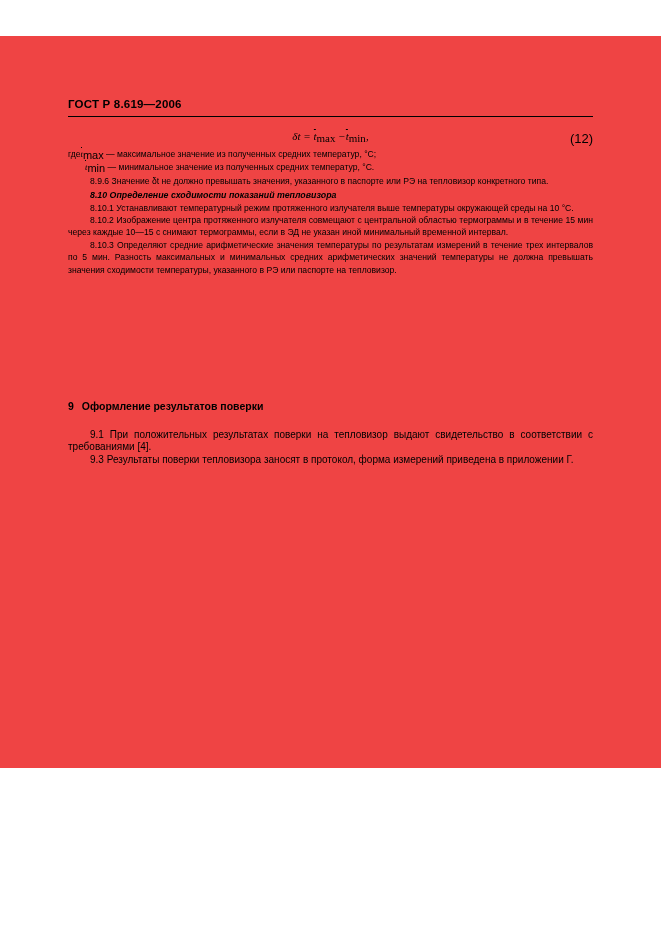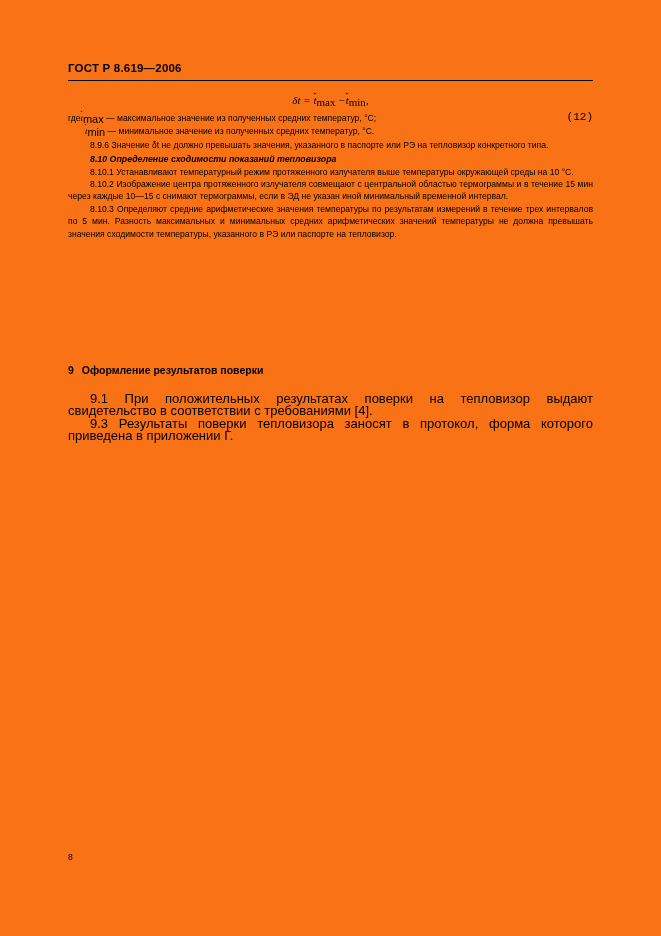--- a/index.html
+++ b/index.html
@@ -3,25 +3,26 @@
 <meta charset="utf-8">
 <style>
   html, body {
     margin: 0;
     padding: 0;
     background: #ffffff;
   }
   .page {
     position: relative;
     width: 661px;
-    height: 936px;
-    background: #f97316;
+    height: 732px;
+    background: #ef4444;
     font-family: "Liberation Sans", sans-serif;
     color: #000000;
     overflow: hidden;
+    margin-top: 36px;
   }
   .header {
     position: absolute;
     top: 62px;
     left: 68px;
     font-size: 11.5px;
     font-weight: bold;
     letter-spacing: 0.2px;
   }
   .header-rule {
@@ -79,24 +80,24 @@
     background: #000;
   }
   sub.idx {
     font-style: normal;
     font-size: 11px;
     vertical-align: -2px;
   }
   .eqnum {
     position: absolute;
     right: 0;
-    top: 17px;
-    font-family: Liberation Mono, monospace;
+    top: 3px;
+    font-family: Liberation Sans, sans-serif;
     font-style: normal;
-    font-size: 11px;
+    font-size: 13px;
   }
   .deflist {
     margin-top: 0;
   }
   .defline {
     display: block;
     white-space: nowrap;
   }
   .defline .lead {
     display: inline-block;
@@ -123,21 +124,21 @@
     font-weight: bold;
   }
   .section-title .num {
     margin-right: 8px;
   }
   .tail-block {
     position: absolute;
     top: 393px;
     left: 68px;
     width: 525px;
-    font-size: 13px;
+    font-size: 10px;
     line-height: 12.4px;
     text-align: justify;
   }
   .pageno {
     position: absolute;
     left: 68px;
     top: 852px;
     font-size: 8.6px;
   }
 </style>
@@ -207,19 +208,19 @@
     <span class="num">9</span><span>Оформление результатов поверки</span>
   </div>
 
   <div class="tail-block">
     <p class="ind">
       <span class="nowrap-num">9.1</span>
       <span>При положительных результатах поверки на тепловизор выдают свидетельство в соответствии с требованиями [4].</span>
     </p>
     <p class="ind">
       <span class="nowrap-num">9.3</span>
-      <span>Результаты поверки тепловизора заносят в протокол, форма которого приведена в приложении Г.</span>
+      <span>Результаты поверки тепловизора заносят в протокол, форма измерений приведена в приложении Г.</span>
     </p>
   </div>
 
   <div class="pageno">8</div>
 
 </div>
 
 </body></html>

